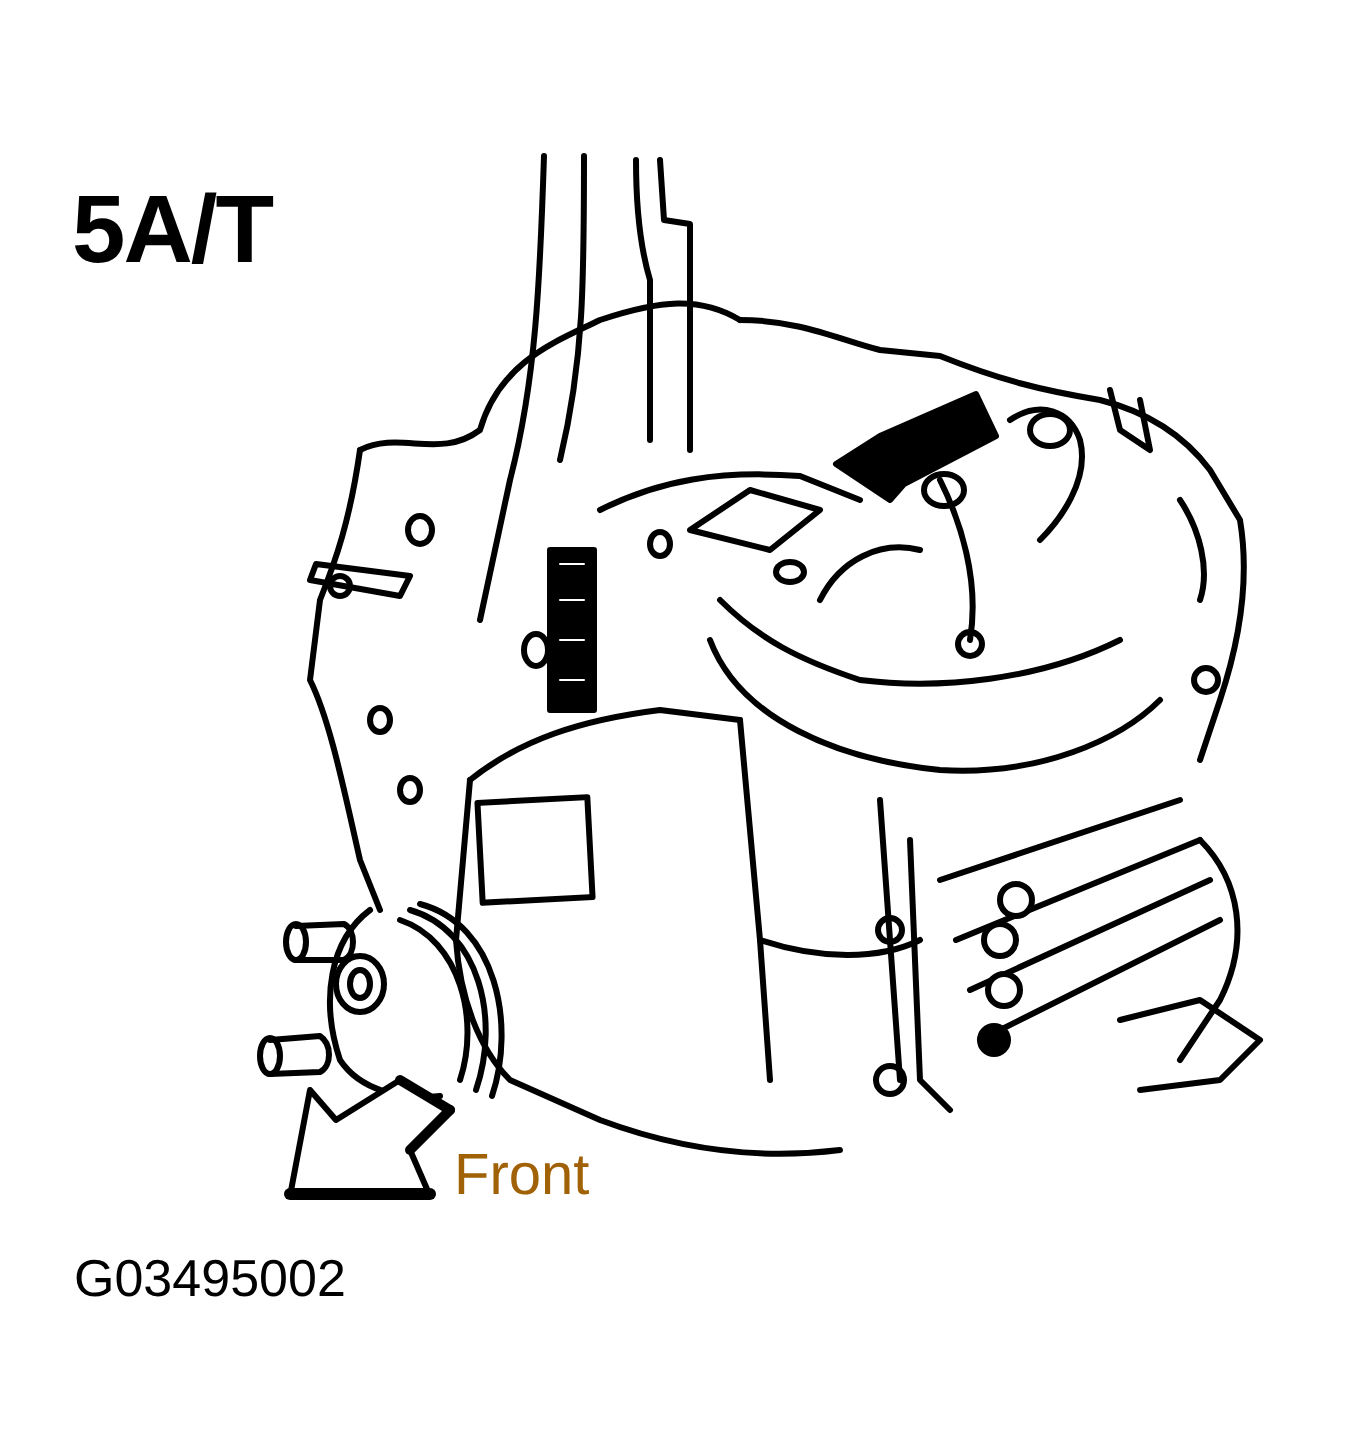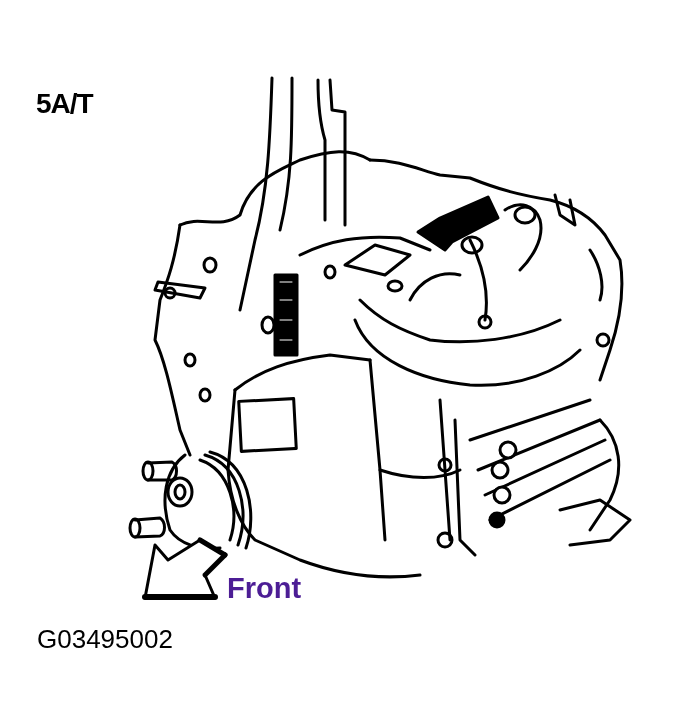--- a/index.html
+++ b/index.html
@@ -1,18 +1,18 @@
 <!DOCTYPE html>
 <html><head>
   <meta charset="utf-8">
   <style>
     html, body { margin: 0; padding: 0; background: #ffffff; }
     body { width: 679px; height: 722px; position: relative; overflow: hidden; font-family: "Liberation Sans", sans-serif; }
-    .title { position: absolute; left: 36px; top: 88px; font-size: 28px; font-weight: bold; color: #000; letter-spacing: -1px; }
-    .front-label { position: absolute; left: 227px; top: 572px; font-size: 29px; font-weight: bold; color: #4c1d95; }
+    .title { position: absolute; left: 36px; top: 88px; font-size: 48px; font-weight: bold; color: #000; letter-spacing: -1px; }
+    .front-label { position: absolute; left: 227px; top: 572px; font-size: 29px; font-weight: normal; color: #a16207; }
     .fig-id { position: absolute; left: 37px; top: 624px; font-size: 26px; color: #000; }
     svg.drawing { position: absolute; left: 0; top: 0; }
     svg.drawing path, svg.drawing line, svg.drawing ellipse, svg.drawing rect, svg.drawing circle, svg.drawing polyline, svg.drawing polygon {
       stroke: #000; stroke-width: 3; fill: none; stroke-linejoin: round; stroke-linecap: round;
     }
     svg.drawing .filled { fill: #000; }
     svg.drawing .white { fill: #fff; }
   </style>
 </head>
 <body>

